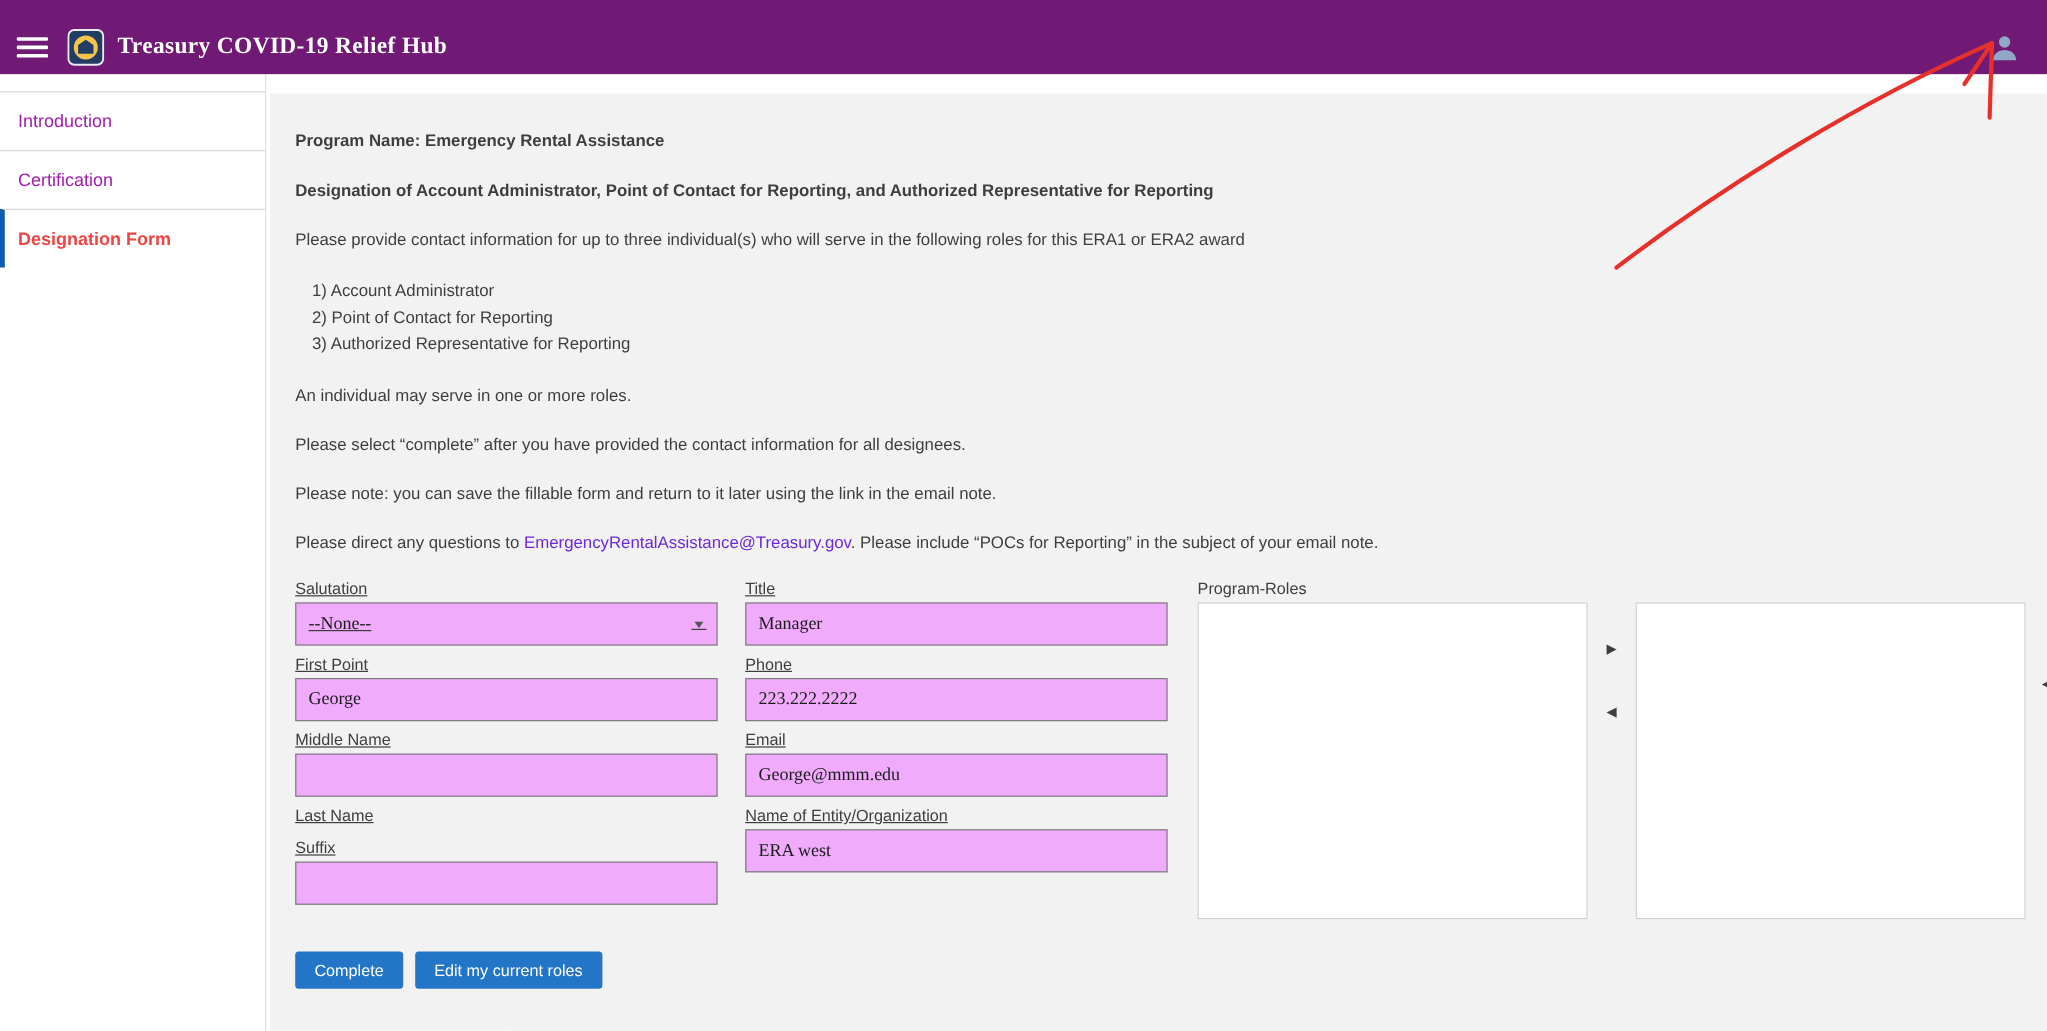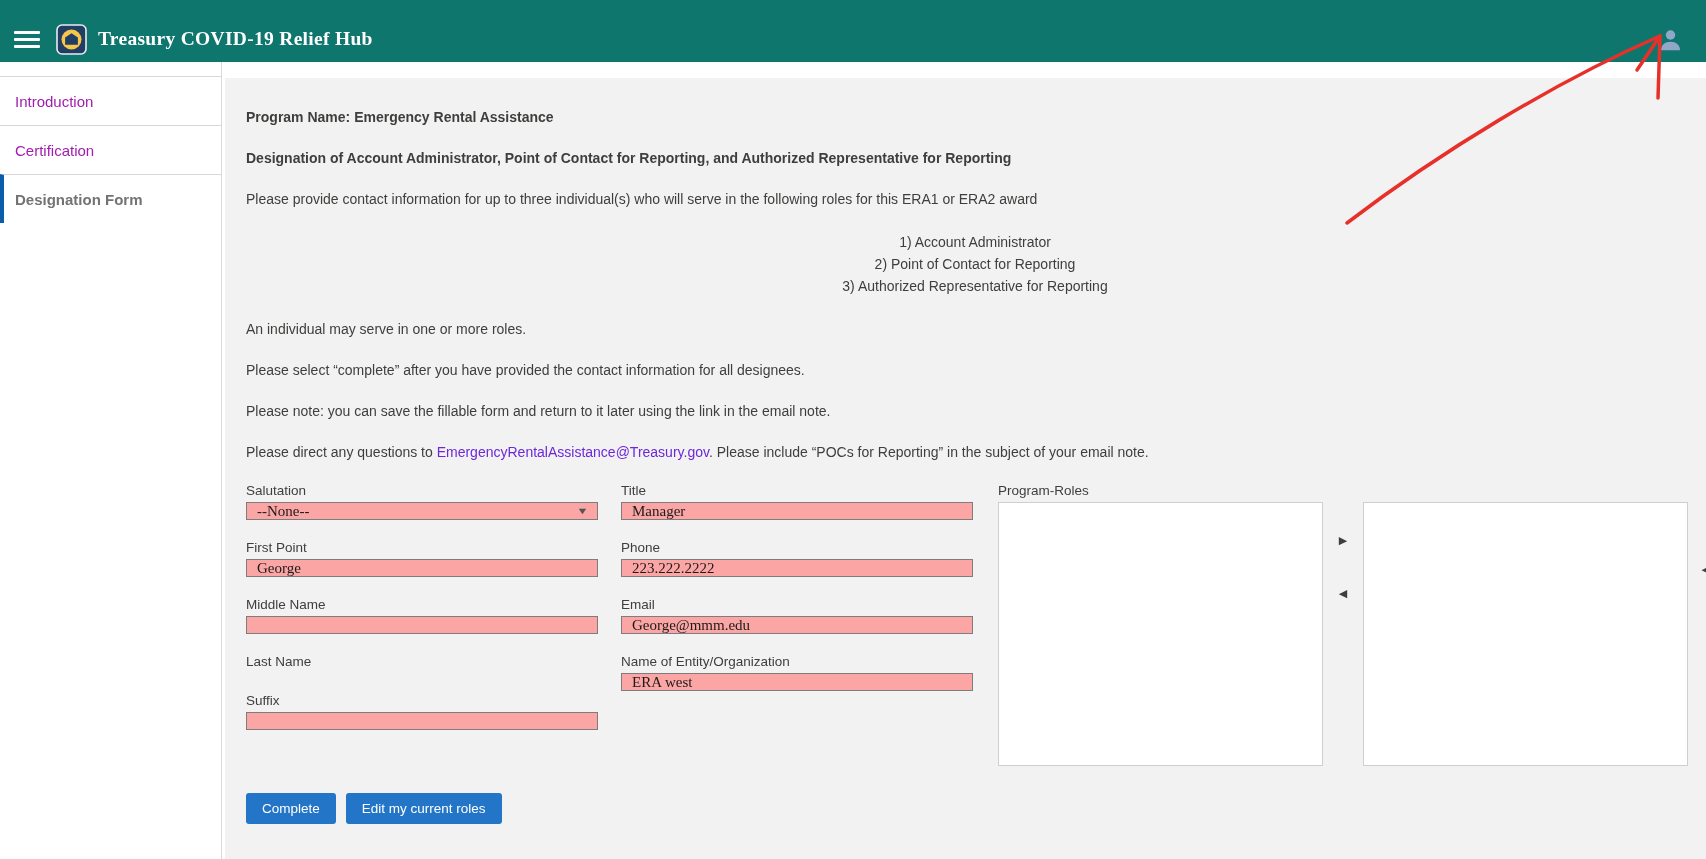--- a/index.html
+++ b/index.html
@@ -4,21 +4,21 @@
 <style>
   * { box-sizing: border-box; }
   html,body { margin:0; padding:0; }
   body {
     width:1706px; height:859px; position:relative; overflow:hidden;
     font-family:"Liberation Sans", sans-serif; background:#ffffff; color:#3e3e3c;
   }
 
   
   .topbar {
-    height:62px; background:#0f766e; display:flex; align-items:center;
+    height:62px; background:#701a75; display:flex; align-items:center;
     padding:16px 22px 0 14px; color:#fff;
   }
   .hamburger { width:26px; display:flex; flex-direction:column; gap:4px; margin-right:16px; cursor:pointer; }
   .hamburger i { display:block; height:3px; background:#fff; border-radius:1px; }
   .logo { width:31px; height:31px; margin-right:11px; flex:0 0 auto; }
   .app-title {
     font-family:"Liberation Serif", serif; font-weight:bold; font-size:19.5px; letter-spacing:.3px;
   }
   .user-btn { margin-left:auto; cursor:pointer; line-height:0; }
 
@@ -26,44 +26,44 @@
   .layout { display:flex; height:797px; }
   .sidebar {
     width:222px; flex:0 0 222px; background:#fff; border-right:1px solid #dadada;
     padding-top:14px;
   }
   .nav-item {
     height:49px; display:flex; align-items:center; padding-left:15px;
     border-top:1px solid #d8d8d8; font-size:15px; color:#a21caf; cursor:pointer;
   }
   .nav-item.active {
-    color:#737373; border-left:4px solid #0b5cab; padding-left:11px; font-weight:bold;
+    color:#ef4444; border-left:4px solid #0b5cab; padding-left:11px; font-weight:bold;
   }
 
   .main { flex:1; background:#fff; padding:16px 0 0 3px; }
   .panel {
     background:#f3f2f2; height:100%; padding:30px 16px 30px 21px;
     font-size:14px; color:#3e3e3c;
   }
 
   
   .panel p { margin:0 0 22px; line-height:1.35; }
   .bold { font-weight:bold; }
-  .roles-list { margin:0 0 22px 14px; line-height:1.6;text-align:center; }
+  .roles-list { margin:0 0 22px 14px; line-height:1.6; }
   a.mail-link { color:#6d28d9; text-decoration:none; cursor:pointer; }
 
   
   .form-row { display:flex; margin-top:4px; }
   .col { display:flex; flex-direction:column; }
   .col-2 { margin-left:23px; }
   .col-3 { margin-left:25px; }
-  .field { margin-bottom:20px; }
+  .field { margin-bottom:8px;text-decoration:underline; }
   .field-label { font-size:13.5px; margin-bottom:4px; color:#3e3e3c; }
   .text-input, .select-box {
-    width:352px; height:18px; border:1px solid #7d7d7d; background:#fca5a5;
+    width:352px; height:36px; border:1px solid #7d7d7d; background:#f0abfc;
     padding:0 10px; font-family:"Liberation Serif", serif; font-size:15px; color:#1b1b1b;
   }
   .select-box {
     display:flex; align-items:center; justify-content:space-between; cursor:pointer;
   }
   .caret { font-size:9px; color:#555; transform:scaleX(1.4); }
 
   .dual { display:flex; }
   .listbox {
     width:325px; height:264px; background:#fff; border:1px solid #cfcfcf;

